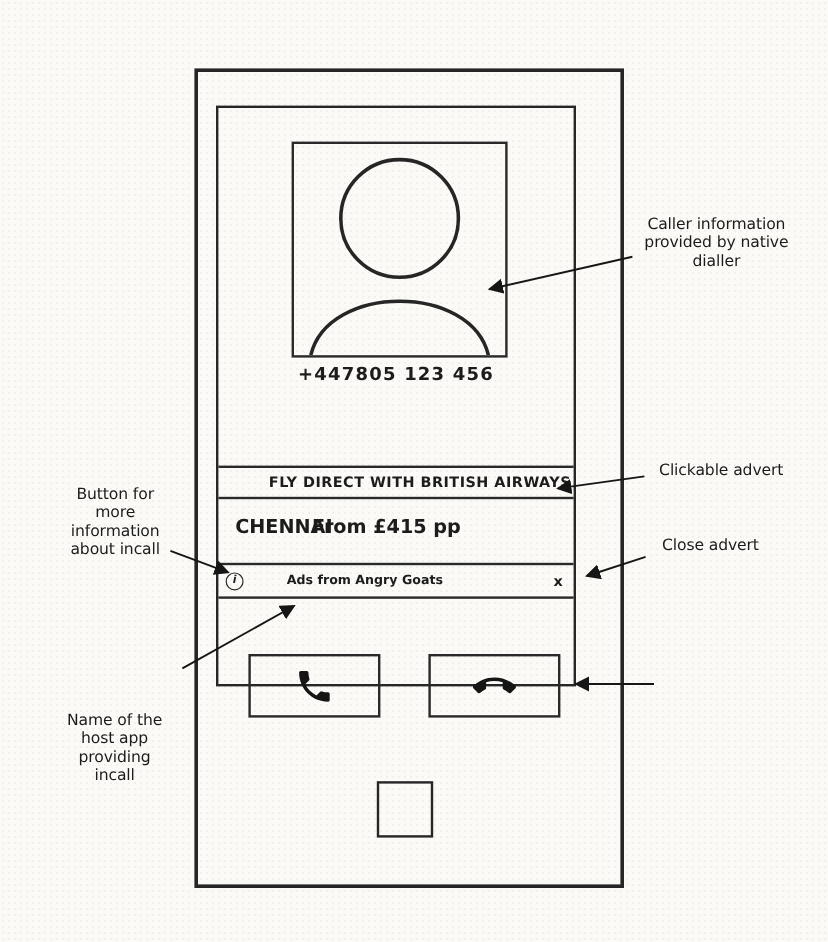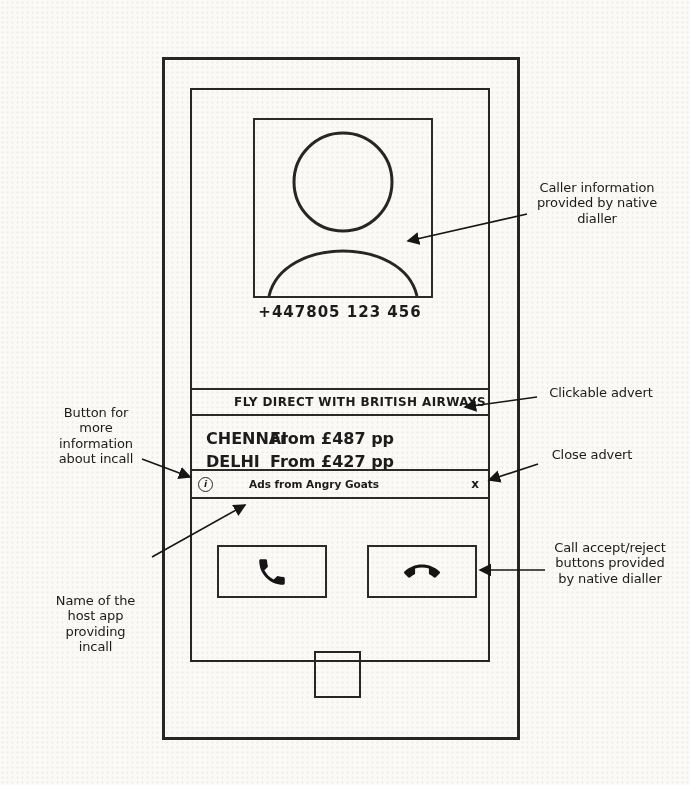--- a/index.html
+++ b/index.html
@@ -19,21 +19,21 @@
     overflow: hidden;
   }
   .abs { position: absolute; }
 
   
   .phone-outer {
     left: 162px; top: 57px; width: 358px; height: 683px;
     border: 3px solid #262626;
   }
   .screen {
-    left: 190px; top: 88px; width: 300px; height: 574px;
+    left: 180px; top: 88px; width: 300px; height: 484px;
     border: 2.5px solid #262626;
   }
 
   
   .avatar-box {
     position: absolute;
     left: 61px; top: 28px; width: 180px; height: 180px;
     border: 2px solid #2a2a2a;
     overflow: hidden;
   }
@@ -133,25 +133,21 @@
     </div>
 
     <div class="caller-number">+447805 123 456</div>
 
     <div class="advert">
       <div class="ad-headline">FLY DIRECT WITH BRITISH AIRWAYS</div>
 
       <div class="ad-offers">
         <div class="offer-row">
           <span class="offer-city">CHENNAI</span>
-          <span class="offer-price">From £487 pp</span>
-        </div>
-        <div class="offer-row">
-          <span class="offer-city">DELHI</span>
-          <span class="offer-price">From £427 pp</span>
+          <span class="offer-price">From £415 pp</span>
         </div>
       </div>
 
       <div class="ad-attribution">
         <span class="info-btn">
           <span>i</span>
         </span>
         <span class="attr-text">Ads from Angry Goats</span>
         <span class="close-btn">
           <span>x</span>
@@ -169,21 +165,20 @@
         <path fill="#151515" d="M12 9c-1.6 0-3.15.25-4.6.72v3.1c0 .39-.23.74-.56.9-.98.49-1.87 1.12-2.66 1.85-.18.18-.43.28-.7.28-.28 0-.53-.11-.71-.29L.29 13.08c-.18-.17-.29-.42-.29-.7 0-.28.11-.53.29-.71C3.34 8.78 7.46 7 12 7s8.66 1.78 11.71 4.67c.18.18.29.43.29.71 0 .28-.11.53-.29.7l-2.48 2.48c-.18.18-.43.29-.71.29-.27 0-.52-.11-.7-.28-.79-.74-1.68-1.36-2.66-1.85-.33-.16-.56-.5-.56-.9v-3.1C15.15 9.25 13.6 9 12 9z"></path>
       </svg>
     </div>
   </div>
 
   <div class="abs home-btn"></div>
 
   <div class="ann ann-caller">Caller information provided by native dialler</div>
   <div class="ann ann-clickable">Clickable advert</div>
   <div class="ann ann-close">Close advert</div>
-  <div class="ann ann-callbtns">Call accept/reject buttons provided by native dialler</div>
   <div class="ann ann-info">Button for more information about incall</div>
   <div class="ann ann-host">Name of the host app providing incall</div>
 
   <svg class="arrows" viewBox="0 0 690 785">
     <defs>
       <marker id="arrowhead" markerWidth="9" markerHeight="9" refX="7" refY="4" orient="auto">
         <path d="M0,0 L8,4 L0,8 Z" fill="#161616"></path>
       </marker>
     </defs>
     <g stroke="#161616" stroke-width="1.6" fill="none">

